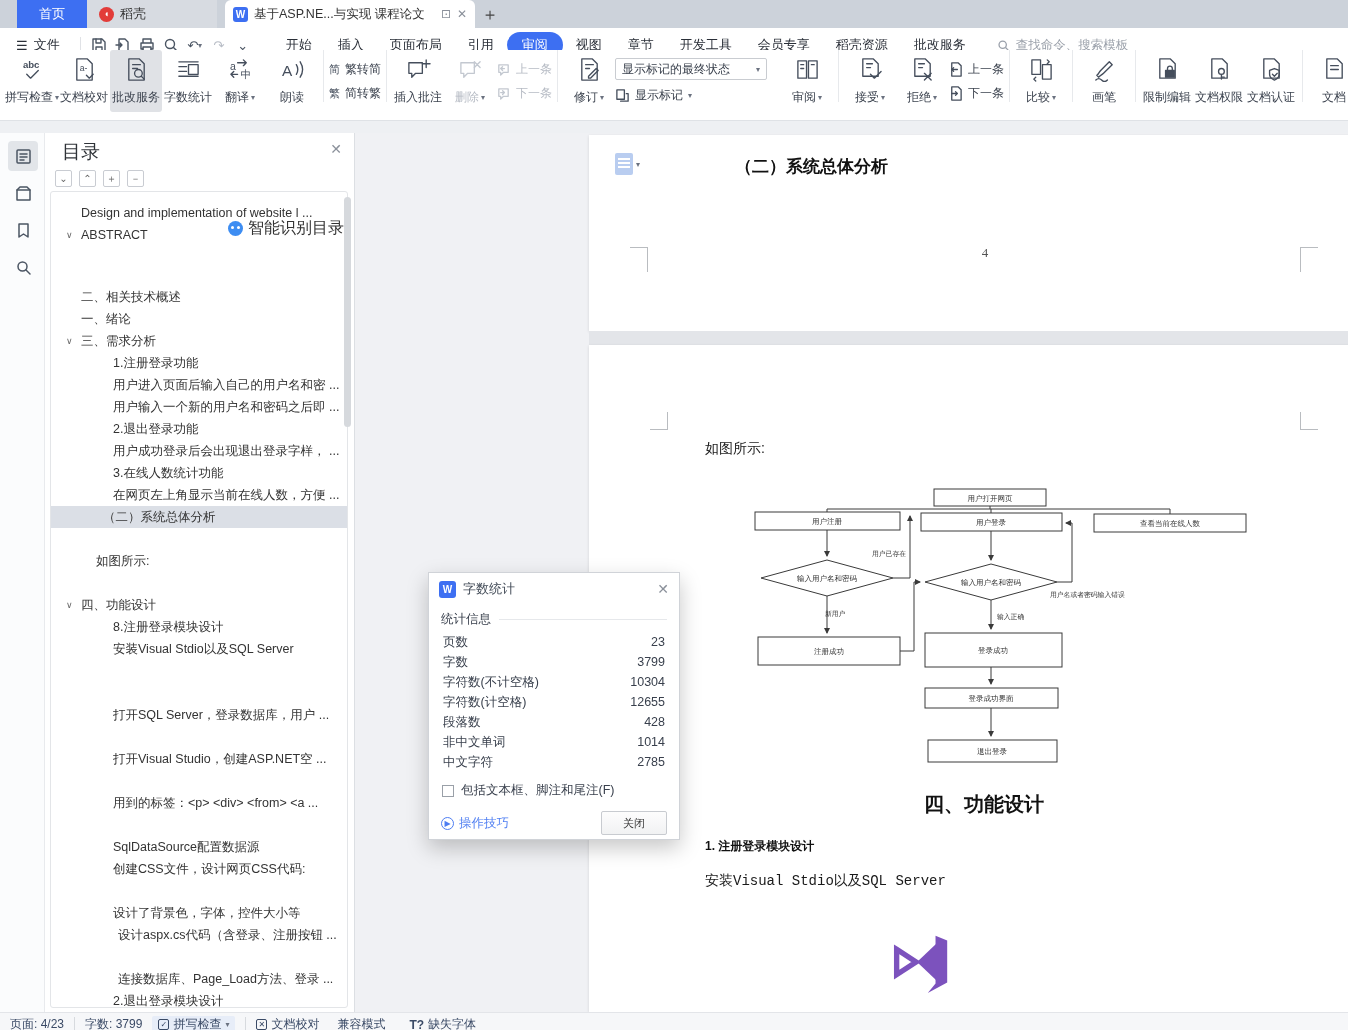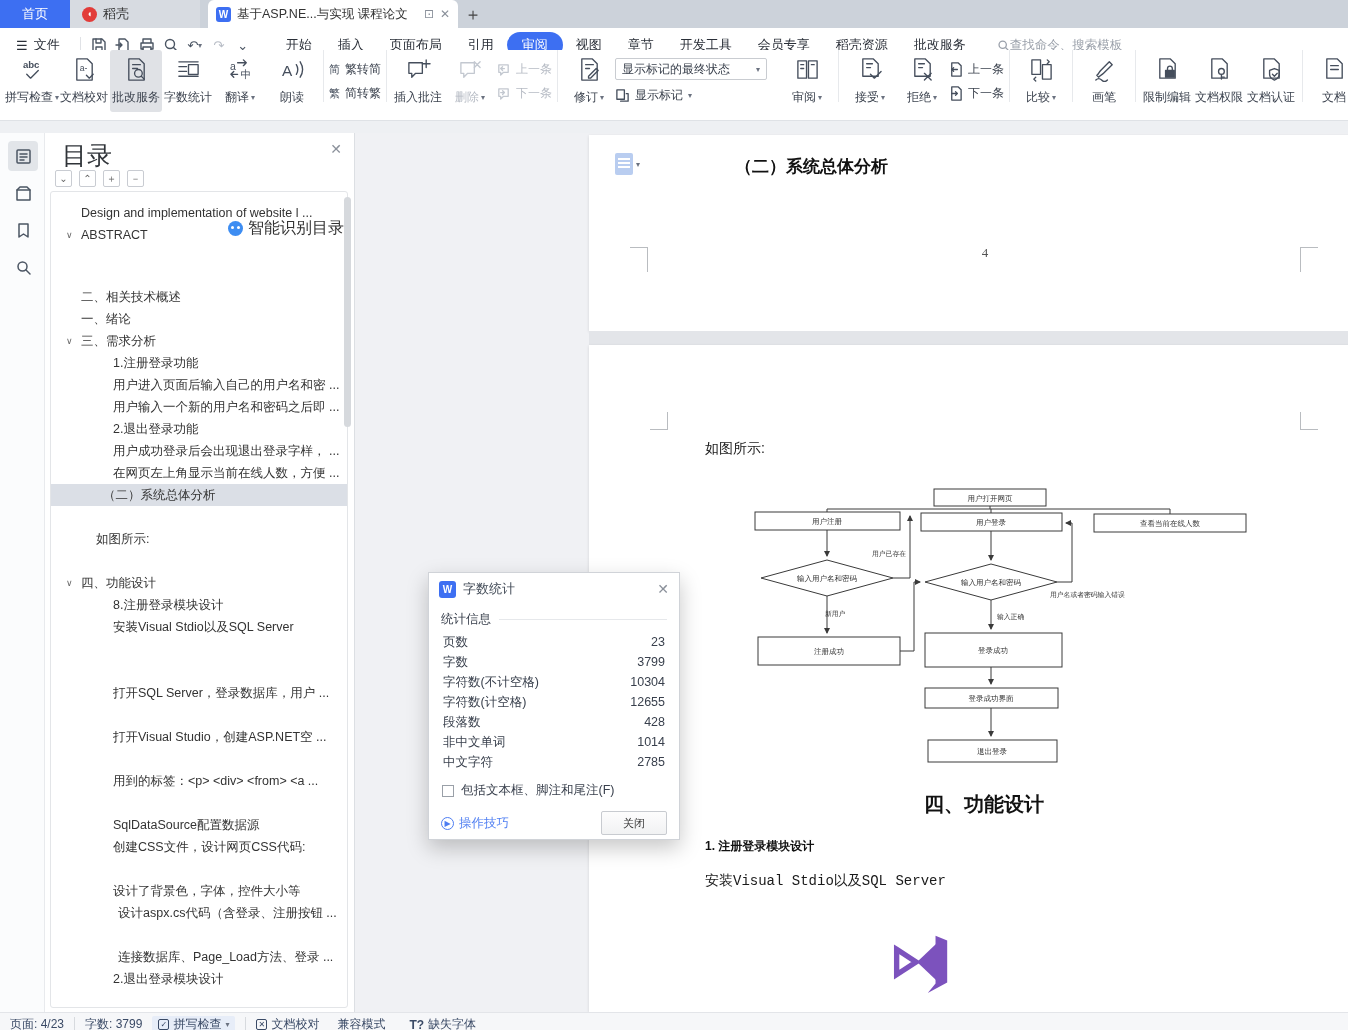--- a/index.html
+++ b/index.html
@@ -1,40 +1,40 @@
 <!DOCTYPE html>
 <html><head>
 <meta charset="utf-8">
 <style>
   * { margin:0; padding:0; box-sizing:border-box; }
   html,body { width:1348px; height:1030px; overflow:hidden; background:#eef0f3;
     font-family:"Liberation Sans","DejaVu Sans",sans-serif; color:#333; }
 
   
-  .tabbar { position:absolute; left:0; top:0; width:1348px; height:28px; background:#ccd2da; display:flex; align-items:stretch; }
+  .tabbar { position:absolute; left:0; top:0; width:1348px; height:28px; background:#ccd2da; display:flex; align-items:stretch;padding-left:17px; }
   .tab-home { width:70px; background:#3d6ff2; color:#fff; font-size:13px; display:flex; align-items:center; justify-content:center; }
   .tab-docer { width:130px; background:#d7dbe1; display:flex; align-items:center; gap:6px; padding:0 12px; font-size:13px; color:#333; }
   .docer-ic { width:15px; height:15px; border-radius:50%; background:#e23c39; color:#fff; font-size:9px; display:flex; align-items:center; justify-content:center; }
   .tab-doc { width:250px; margin-left:8px; background:#fff; border-radius:6px 6px 0 0; display:flex; align-items:center; gap:6px; padding:0 8px; font-size:12.5px; color:#333; }
   .wps-ic { width:15px; height:15px; background:#3d6ff2; border-radius:3px; color:#fff; font-size:10px; font-weight:bold; display:flex; align-items:center; justify-content:center; flex:none;}
   .tab-doc .ttl { flex:1; white-space:nowrap; overflow:hidden; }
   .mini { color:#8a909a; font-size:12px; }
   .newtab { width:30px; display:flex; align-items:center; justify-content:center; font-size:17px; color:#444; }
 
   
   .menubar { position:absolute; left:0; top:28px; width:1348px; height:34px; background:#fff; display:flex; align-items:center; font-size:13px; color:#2a2f38; }
   .mfile { display:flex; align-items:center; gap:6px; padding:0 14px 0 16px; }
   .msep { width:1px; height:16px; background:#e0e2e6; margin:0 6px; }
   .qic { width:24px; height:22px; display:flex; align-items:center; justify-content:center; color:#4b5563; }
   .qic svg { width:16px; height:16px; stroke:#4b5563; fill:none; stroke-width:1.4; stroke-linecap:round; stroke-linejoin:round; }
   .qic.dis { color:#b9bec7; }
   .menus { display:flex; align-items:center; margin-left:18px; }
   .mitem { padding:4px 13px; white-space:nowrap; }
   .mitem.active { background:#3d6ff2; color:#fff; border-radius:13px; padding:4px 15px; }
-  .msearch { margin-left:18px; display:flex; align-items:center; color:#9aa0aa; font-size:12.5px; }
+  .msearch { margin-left:18px; display:flex; align-items:center; gap:6px; color:#9aa0aa; font-size:12.5px; }
   .msearch svg { width:13px; height:13px; stroke:#9aa0aa; fill:none; stroke-width:1.6; }
 
   
   .ribbon { position:absolute; left:0; top:50px; width:1348px; height:71px; background:#fff; border-bottom:1px solid #dfe2e6; display:flex; align-items:flex-start; padding-left:6px; overflow:hidden; }
   .rbtn { height:62px; min-width:52px; padding:3px 7px; display:flex; flex-direction:column; align-items:center; justify-content:center; gap:3px; border-radius:3px; }
   .rbtn.sel { background:#e0e2e6; }
   .ric svg { width:25px; height:25px; stroke:#454e5c; fill:none; stroke-width:1.4; stroke-linecap:round; stroke-linejoin:round; }
   .rlb { font-size:12px; color:#3b424e; white-space:nowrap; display:flex; align-items:center; gap:2px; }
   .car { font-size:8px; color:#6b7280; }
   .rdiv { width:1px; height:52px; background:#e7e9ec; margin:0 5px; flex:none; }
@@ -47,21 +47,21 @@
   .rsel { width:152px; height:22px; border:1px solid #c9ccd1; border-radius:2px; display:flex; align-items:center; justify-content:space-between; padding:0 6px; font-size:12px; color:#3b424e; background:#fff; }
 
   
   .lstrip { position:absolute; left:0; top:133px; width:45px; height:879px; background:#fbfcfd; border-right:1px solid #e8eaed; }
   .lsic { position:absolute; left:8px; width:30px; height:30px; border-radius:4px; display:flex; align-items:center; justify-content:center; }
   .lsic.on { background:#e2e5e9; }
   .lsic svg { width:17px; height:17px; stroke:#4b5563; fill:none; stroke-width:1.5; stroke-linecap:round; stroke-linejoin:round; }
 
   
   .tocpanel { position:absolute; left:45px; top:133px; width:310px; height:879px; background:#fff; border-right:1px solid #dcdfe3; }
-  .toc-title { position:absolute; left:17px; top:6px; font-size:25px; color:#2f3338; }
+  .toc-title { position:absolute; left:17px; top:6px; font-size:19px; color:#2f3338; }
   .toc-close { position:absolute; right:12px; top:8px; font-size:14px; color:#8a909a; }
   .toc-tools { position:absolute; left:10px; top:37px; display:flex; gap:7px; }
   .tbx { width:17px; height:17px; border:1px solid #c9ccd2; border-radius:2px; font-size:10px; color:#666; display:flex; align-items:center; justify-content:center; background:#fff; }
   .smart { position:absolute; right:10px; top:37px; display:flex; align-items:center; gap:5px; font-size:16px; color:#333;margin-top:48px; }
   .smart-ic { width:15px; height:15px; border-radius:50%; background:#3d8df2; position:relative; }
   .smart-ic::after { content:""; position:absolute; left:3px; top:5px; width:3px; height:3px; background:#fff; border-radius:50%; box-shadow:6px 0 0 #fff; }
   .toclist { position:absolute; left:5px; top:58px; width:298px; height:817px; border:1px solid #e3e5e8; border-radius:3px; overflow:hidden; padding-top:10px; }
   .trow { height:22px; line-height:22px; font-size:12.5px; color:#333; white-space:nowrap; overflow:hidden; position:relative; }
   .lv0 { padding-left:30px; } .lv1 { padding-left:52px; } .lv1b { padding-left:45px; }
   .lv2 { padding-left:62px; } .lv3 { padding-left:67px; }
@@ -489,20 +489,21 @@
     <div class="trow lv0"><span class="chev">∨</span><span>ABSTRACT</span></div>
     <div class="sp40"></div>
     <div class="trow lv0">二、相关技术概述</div>
     <div class="trow lv0">一、绪论</div>
     <div class="trow lv0"><span class="chev">∨</span><span>三、需求分析</span></div>
     <div class="trow lv2">1.注册登录功能</div>
     <div class="trow lv2">用户进入页面后输入自己的用户名和密 ...</div>
     <div class="trow lv2">用户输入一个新的用户名和密码之后即 ...</div>
     <div class="trow lv2">2.退出登录功能</div>
     <div class="trow lv2">用户成功登录后会出现退出登录字样， ...</div>
+    <div class="trow lv2">3.在线人数统计功能</div>
     <div class="trow lv2">在网页左上角显示当前在线人数，方便 ...</div>
     <div class="trow lv1 sel">（二）系统总体分析</div>
     <div class="sp22"></div>
     <div class="trow lv1b">如图所示:</div>
     <div class="sp22"></div>
     <div class="trow lv0"><span class="chev">∨</span><span>四、功能设计</span></div>
     <div class="trow lv2">8.注册登录模块设计</div>
     <div class="trow lv2">安装Visual Stdio以及SQL Server</div>
     <div class="sp44"></div>
     <div class="trow lv2">打开SQL Server，登录数据库，用户 ...</div>

